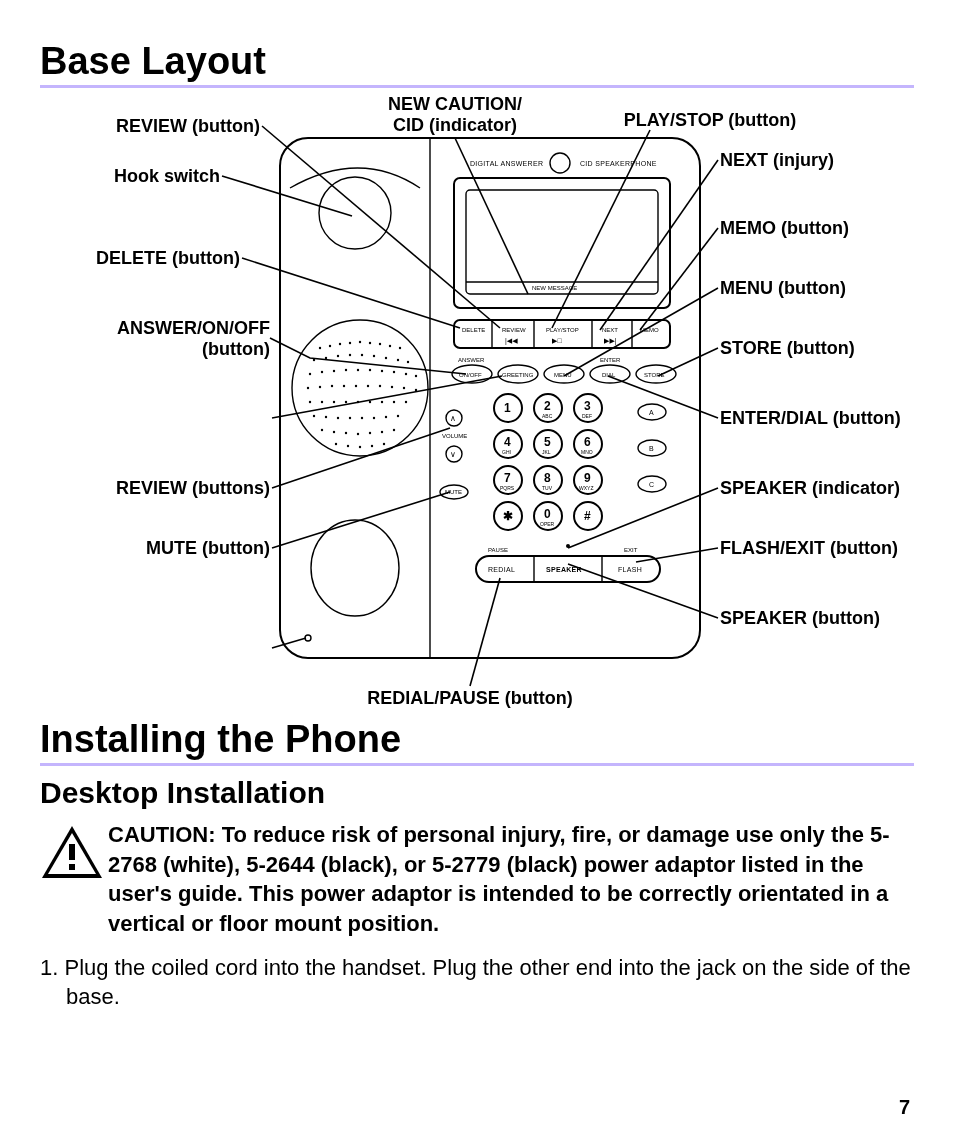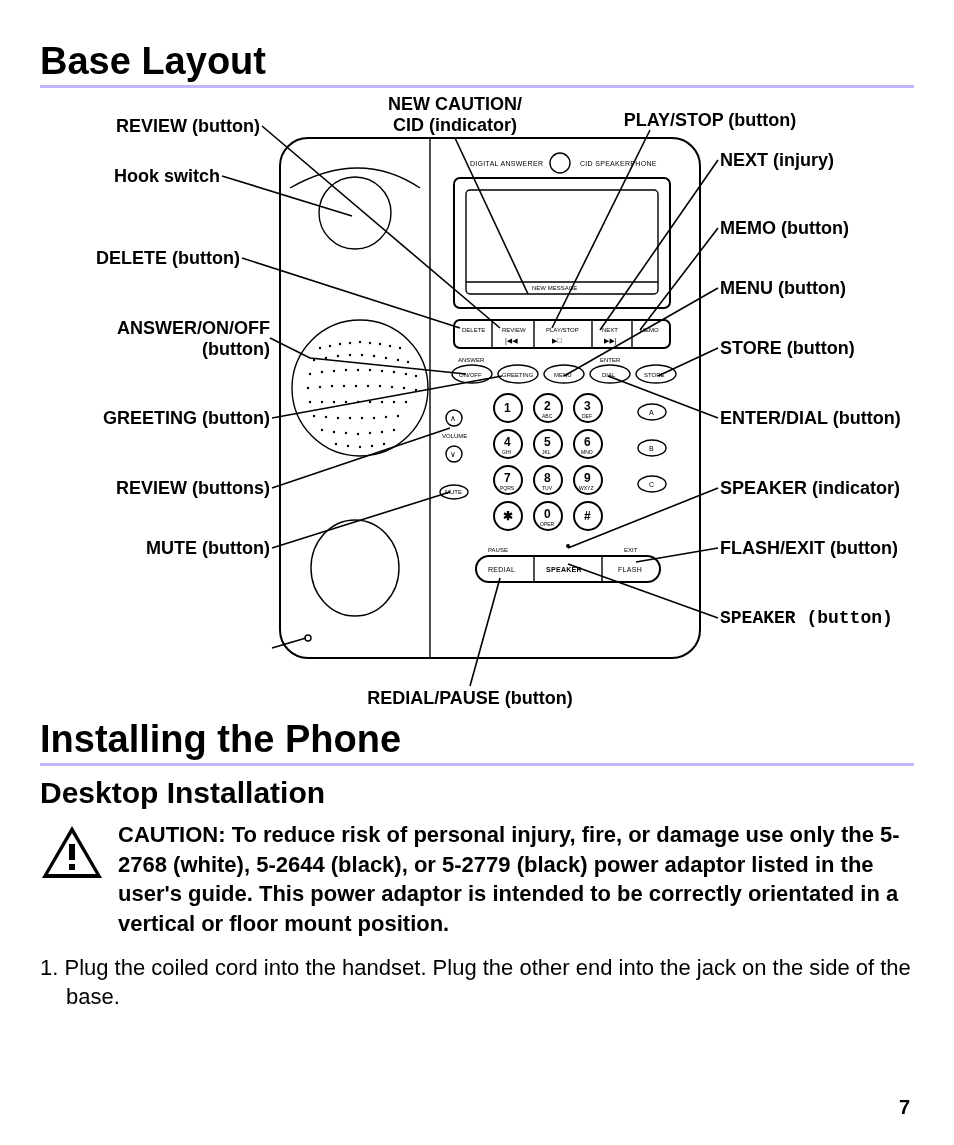--- a/index.html
+++ b/index.html
@@ -49,21 +49,21 @@
   .callout.top { text-align: center; }
   .lines {
     position: absolute;
     left: 0; top: 0;
     width: 100%; height: 100%;
     pointer-events: none;
   }
   .caution-row {
     display: flex;
     align-items: flex-start;
-    gap: 14px;
+    gap: 4px;
     margin-top: 6px;
   }
   .warn-icon svg { width: 64px; height: 56px; flex: 0 0 auto; margin-top: 4px; }
   .caution-text {
     font-size: 22px;
     font-weight: 700;
     line-height: 1.35;
   }
   .step {
     font-size: 22px;
@@ -96,37 +96,36 @@
 <h1 class="section">Base Layout</h1>
 
 <div class="diagram">
 
   <div class="callout left" style="left:0; top:18px; width:220px;">REVIEW (button)</div>
   <div class="callout left" style="left:0; top:68px; width:180px;">Hook switch</div>
   <div class="callout left" style="left:0; top:150px; width:200px;">DELETE (button)</div>
   <div class="callout left" style="left:0; top:220px; width:230px;">
     <span>ANSWER/ON/OFF</span><br><span>(button)</span>
   </div>
-  <div class="callout left" style="left:0; top:310px; width:230px;">GREETING (button)</div>
   <div class="callout left" style="left:0; top:380px; width:230px;">REVIEW (buttons)</div>
   <div class="callout left" style="left:0; top:440px; width:230px;">MUTE (button)</div>
 
   <div class="callout top" style="left:320px; top:-4px; width:190px;">
     <span>NEW CAUTION/</span><br><span>CID (indicator)</span>
   </div>
   <div class="callout top" style="left:570px; top:12px; width:200px;">PLAY/STOP (button)</div>
 
   <div class="callout right" style="left:680px; top:52px;">NEXT (injury)</div>
   <div class="callout right" style="left:680px; top:120px;">MEMO (button)</div>
   <div class="callout right" style="left:680px; top:180px;">MENU (button)</div>
   <div class="callout right" style="left:680px; top:240px;">STORE (button)</div>
   <div class="callout right" style="left:680px; top:310px;">ENTER/DIAL (button)</div>
   <div class="callout right" style="left:680px; top:380px;">SPEAKER (indicator)</div>
   <div class="callout right" style="left:680px; top:440px;">FLASH/EXIT (button)</div>
-  <div class="callout right" style="left:680px; top:510px;font-family:Liberation Mono, monospace;">SPEAKER (button)</div>
+  <div class="callout right" style="left:680px; top:510px;">SPEAKER (button)</div>
 
   <div class="callout top" style="left:300px; top:590px; width:260px;">REDIAL/PAUSE (button)</div>
 
   <svg class="phone-svg" viewBox="0 0 440 560">
 
     <rect class="stroke fillw" x="10" y="10" width="420" height="520" rx="28"></rect>
 
     <line x1="160" y1="10" x2="160" y2="530" class="stroke thin"></line>
     <path class="stroke thin" d="M20 60 Q90 20 150 60"></path>
     <circle class="stroke thin fillw" cx="85" cy="85" r="36"></circle>

